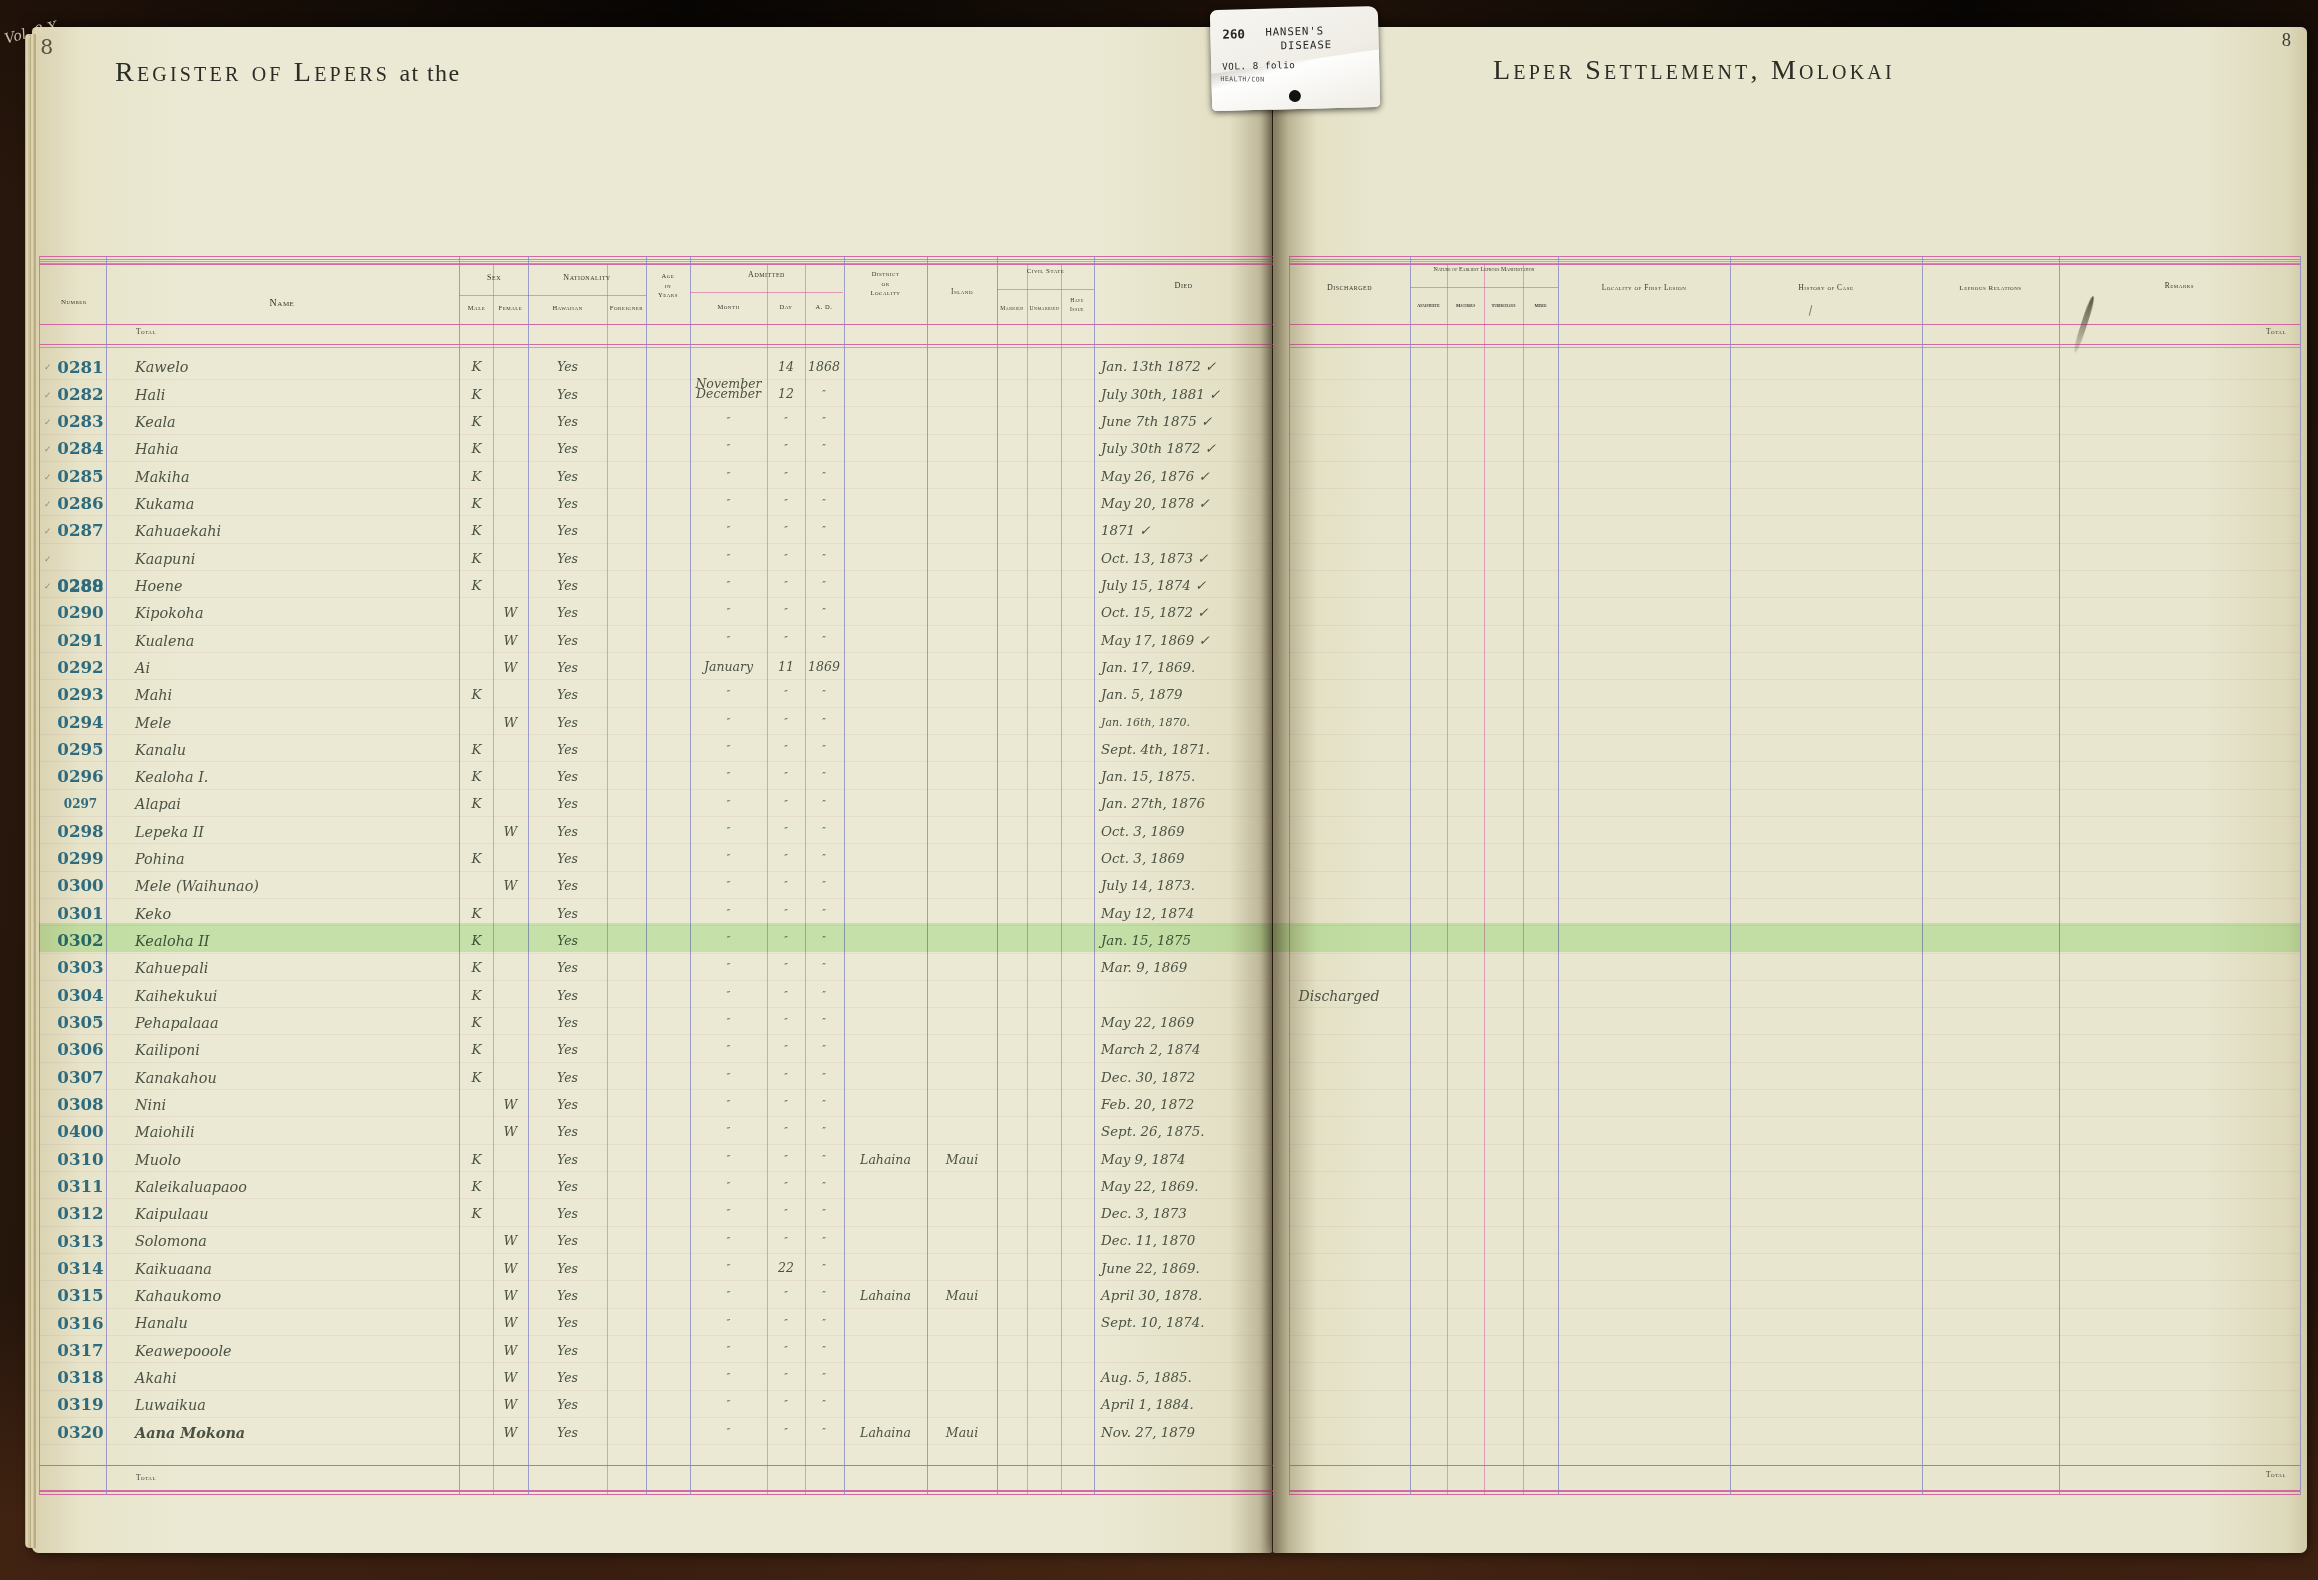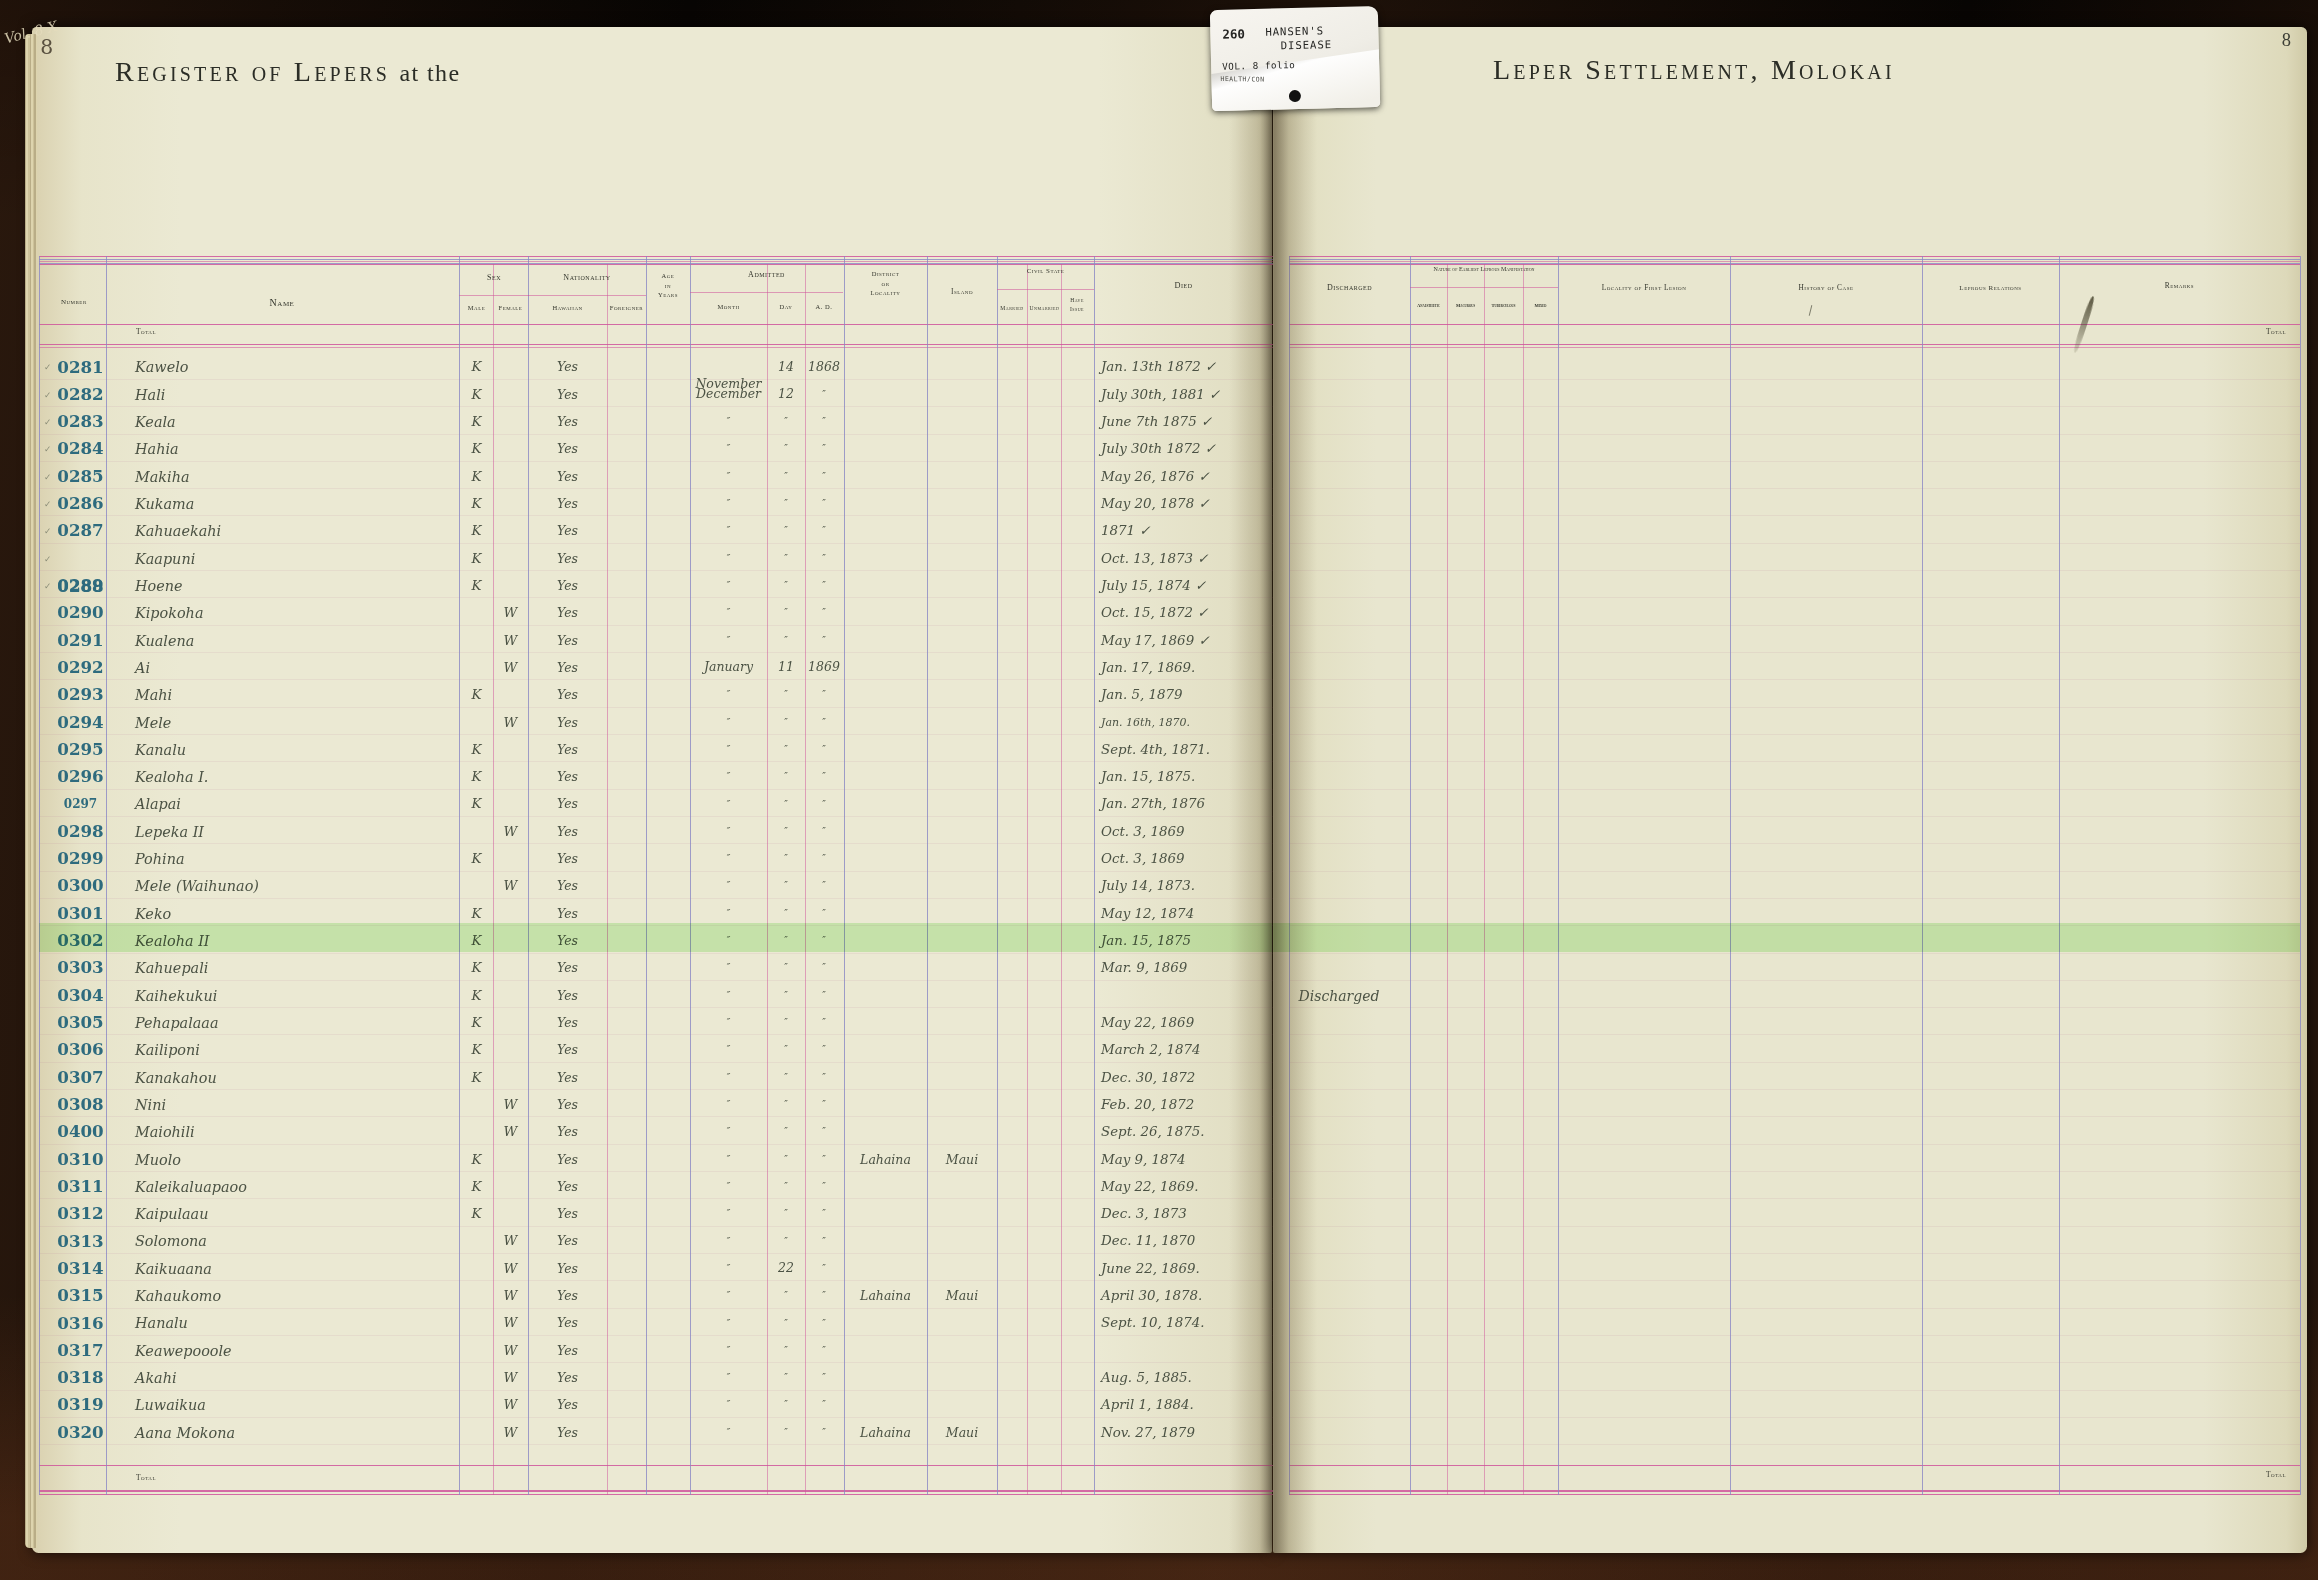--- a/index.html
+++ b/index.html
@@ -479,21 +479,21 @@
       <div class="hw" style="position: absolute; white-space: nowrap; left: 1069px; top: 1337px; width: 171px; height: 27px; display: flex; align-items: center; justify-content: flex-start; font-size: 13.4px; z-index: 2;">Aug. 5, 1885.</div>
       <div class="stamp" style="position: absolute; white-space: nowrap; left: 23px; top: 1363px; width: 51px; height: 27px; display: flex; align-items: center; justify-content: center; font-size: 16.7px; z-index: 2;">0319</div>
       <div class="hw" style="position: absolute; white-space: nowrap; left: 103px; top: 1364px; width: 324px; height: 27px; display: flex; align-items: center; justify-content: flex-start; font-size: 14.4px; z-index: 2;">Luwaikua</div>
       <div class="hw" style="position: absolute; white-space: nowrap; left: 461px; top: 1364px; width: 35px; height: 27px; display: flex; align-items: center; justify-content: center; font-size: 13.4px; z-index: 2;">W</div>
       <div class="hw" style="position: absolute; white-space: nowrap; left: 496px; top: 1364px; width: 79px; height: 27px; display: flex; align-items: center; justify-content: center; font-size: 12.5px; z-index: 2;">Yes</div>
       <div class="hw" style="position: absolute; white-space: nowrap; left: 658px; top: 1363px; width: 77px; height: 27px; display: flex; align-items: center; justify-content: center; font-size: 9.7px; z-index: 2;">″</div>
       <div class="hw" style="position: absolute; white-space: nowrap; left: 735px; top: 1363px; width: 38px; height: 27px; display: flex; align-items: center; justify-content: center; font-size: 9.7px; z-index: 2;">″</div>
       <div class="hw" style="position: absolute; white-space: nowrap; left: 773px; top: 1363px; width: 38px; height: 27px; display: flex; align-items: center; justify-content: center; font-size: 9.7px; z-index: 2;">″</div>
       <div class="hw" style="position: absolute; white-space: nowrap; left: 1069px; top: 1364px; width: 171px; height: 27px; display: flex; align-items: center; justify-content: flex-start; font-size: 13.4px; z-index: 2;">April 1, 1884.</div>
       <div class="stamp" style="position: absolute; white-space: nowrap; left: 23px; top: 1391px; width: 51px; height: 27px; display: flex; align-items: center; justify-content: center; font-size: 16.7px; z-index: 2;">0320</div>
-      <div class="hw" style="position: absolute; white-space: nowrap; left: 103px; top: 1392px; width: 324px; height: 27px; display: flex; align-items: center; justify-content: flex-start; font-size: 14.4px; z-index: 2;">Aana Mokona</div>
+      <div class="hw" style="position: absolute; white-space: nowrap; left: 103px; top: 1392px; width: 324px; height: 27px; display: flex; align-items: center; justify-content: flex-start; font-size: 14.4px; z-index: 2; font-weight: bold;">Aana Mokona</div>
       <div class="hw" style="position: absolute; white-space: nowrap; left: 461px; top: 1392px; width: 35px; height: 27px; display: flex; align-items: center; justify-content: center; font-size: 13.4px; z-index: 2;">W</div>
       <div class="hw" style="position: absolute; white-space: nowrap; left: 496px; top: 1392px; width: 79px; height: 27px; display: flex; align-items: center; justify-content: center; font-size: 12.5px; z-index: 2;">Yes</div>
       <div class="hw" style="position: absolute; white-space: nowrap; left: 658px; top: 1391px; width: 77px; height: 27px; display: flex; align-items: center; justify-content: center; font-size: 9.7px; z-index: 2;">″</div>
       <div class="hw" style="position: absolute; white-space: nowrap; left: 735px; top: 1391px; width: 38px; height: 27px; display: flex; align-items: center; justify-content: center; font-size: 9.7px; z-index: 2;">″</div>
       <div class="hw" style="position: absolute; white-space: nowrap; left: 773px; top: 1391px; width: 38px; height: 27px; display: flex; align-items: center; justify-content: center; font-size: 9.7px; z-index: 2;">″</div>
       <div class="hw" style="position: absolute; white-space: nowrap; left: 812px; top: 1392px; width: 83px; height: 27px; display: flex; align-items: center; justify-content: center; font-size: 12.5px; z-index: 2;">Lahaina</div>
       <div class="hw" style="position: absolute; white-space: nowrap; left: 895px; top: 1392px; width: 70px; height: 27px; display: flex; align-items: center; justify-content: center; font-size: 12.5px; z-index: 2;">Maui</div>
       <div class="hw" style="position: absolute; white-space: nowrap; left: 1069px; top: 1392px; width: 171px; height: 27px; display: flex; align-items: center; justify-content: flex-start; font-size: 13.4px; z-index: 2;">Nov. 27, 1879</div>
     </div>
 

